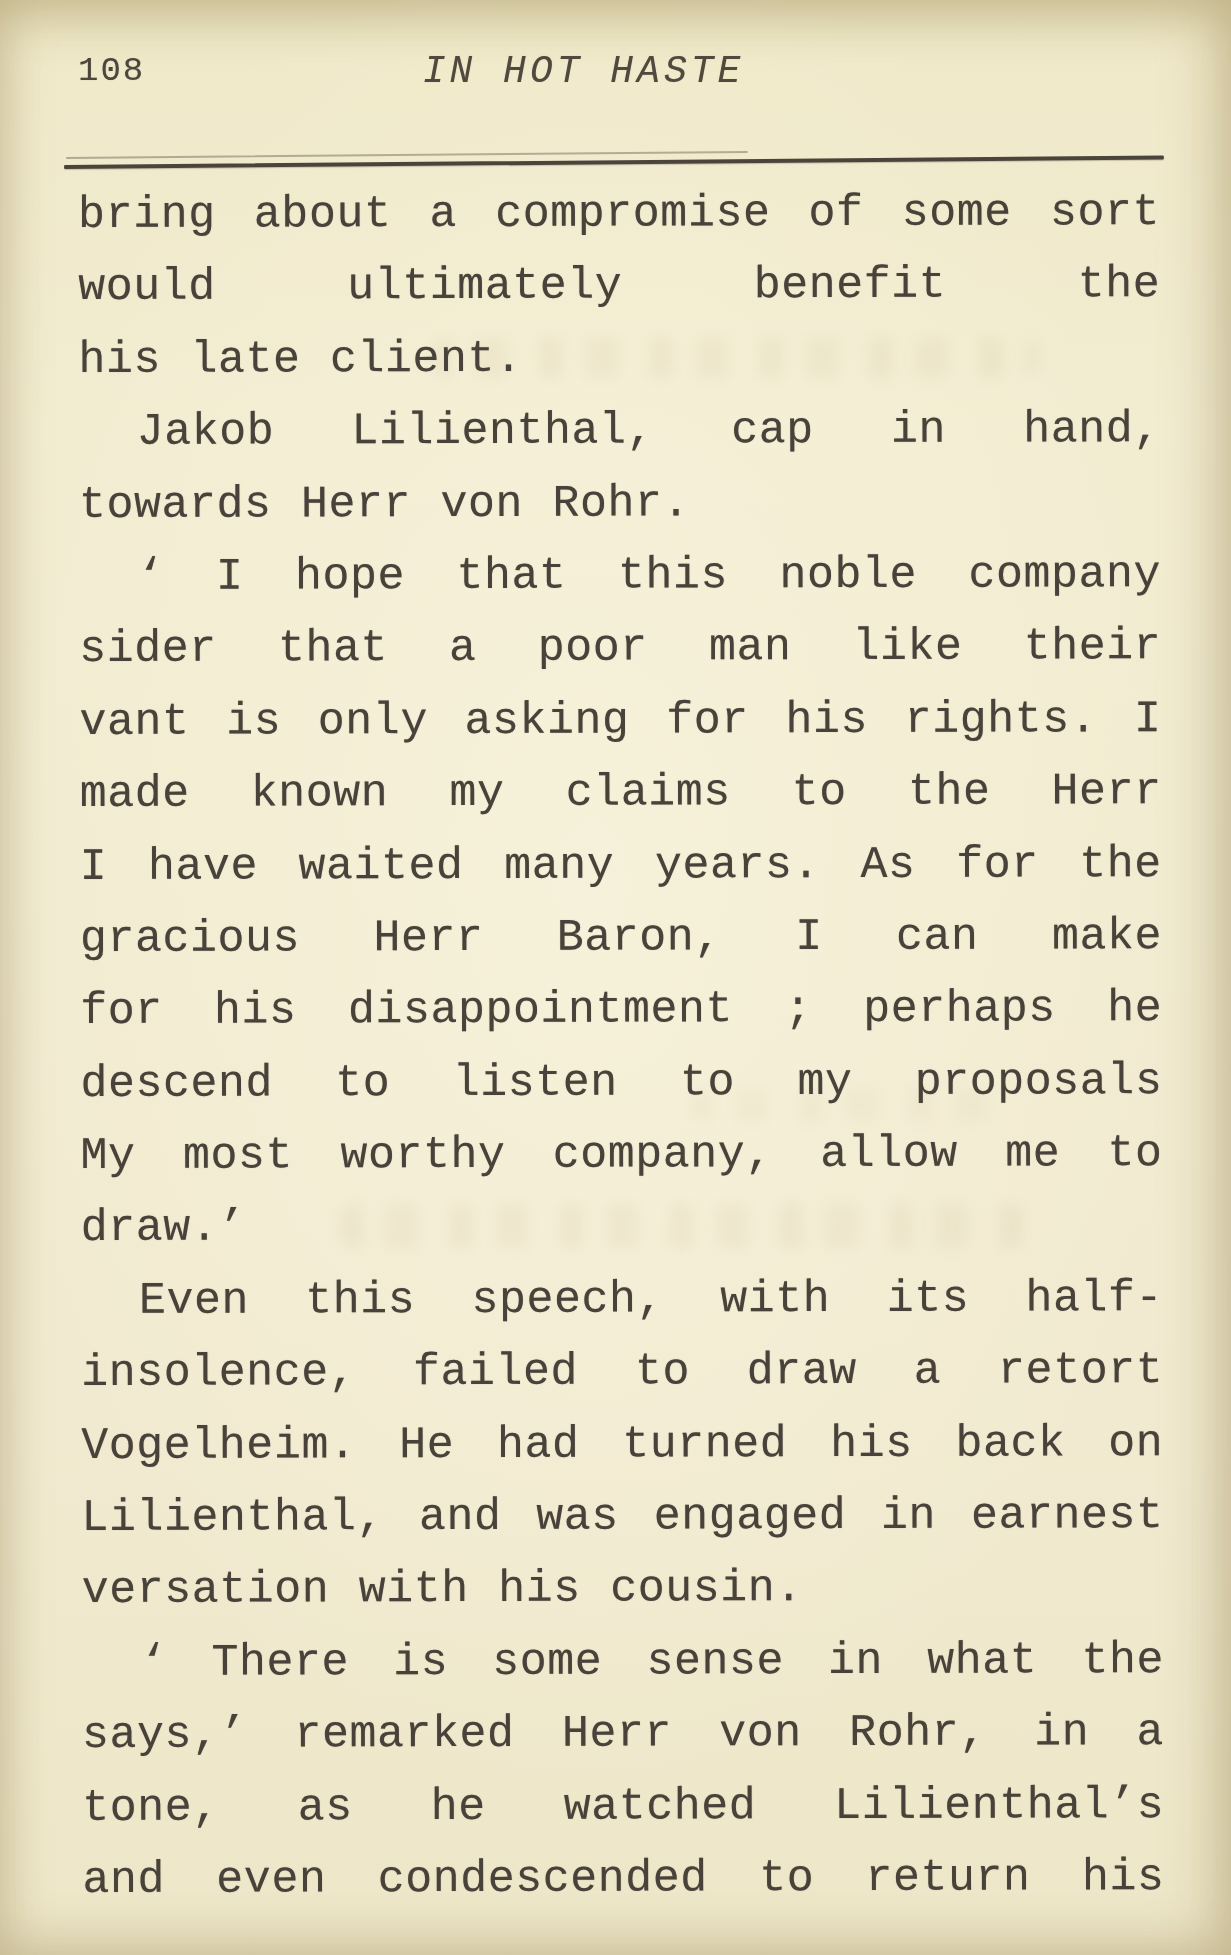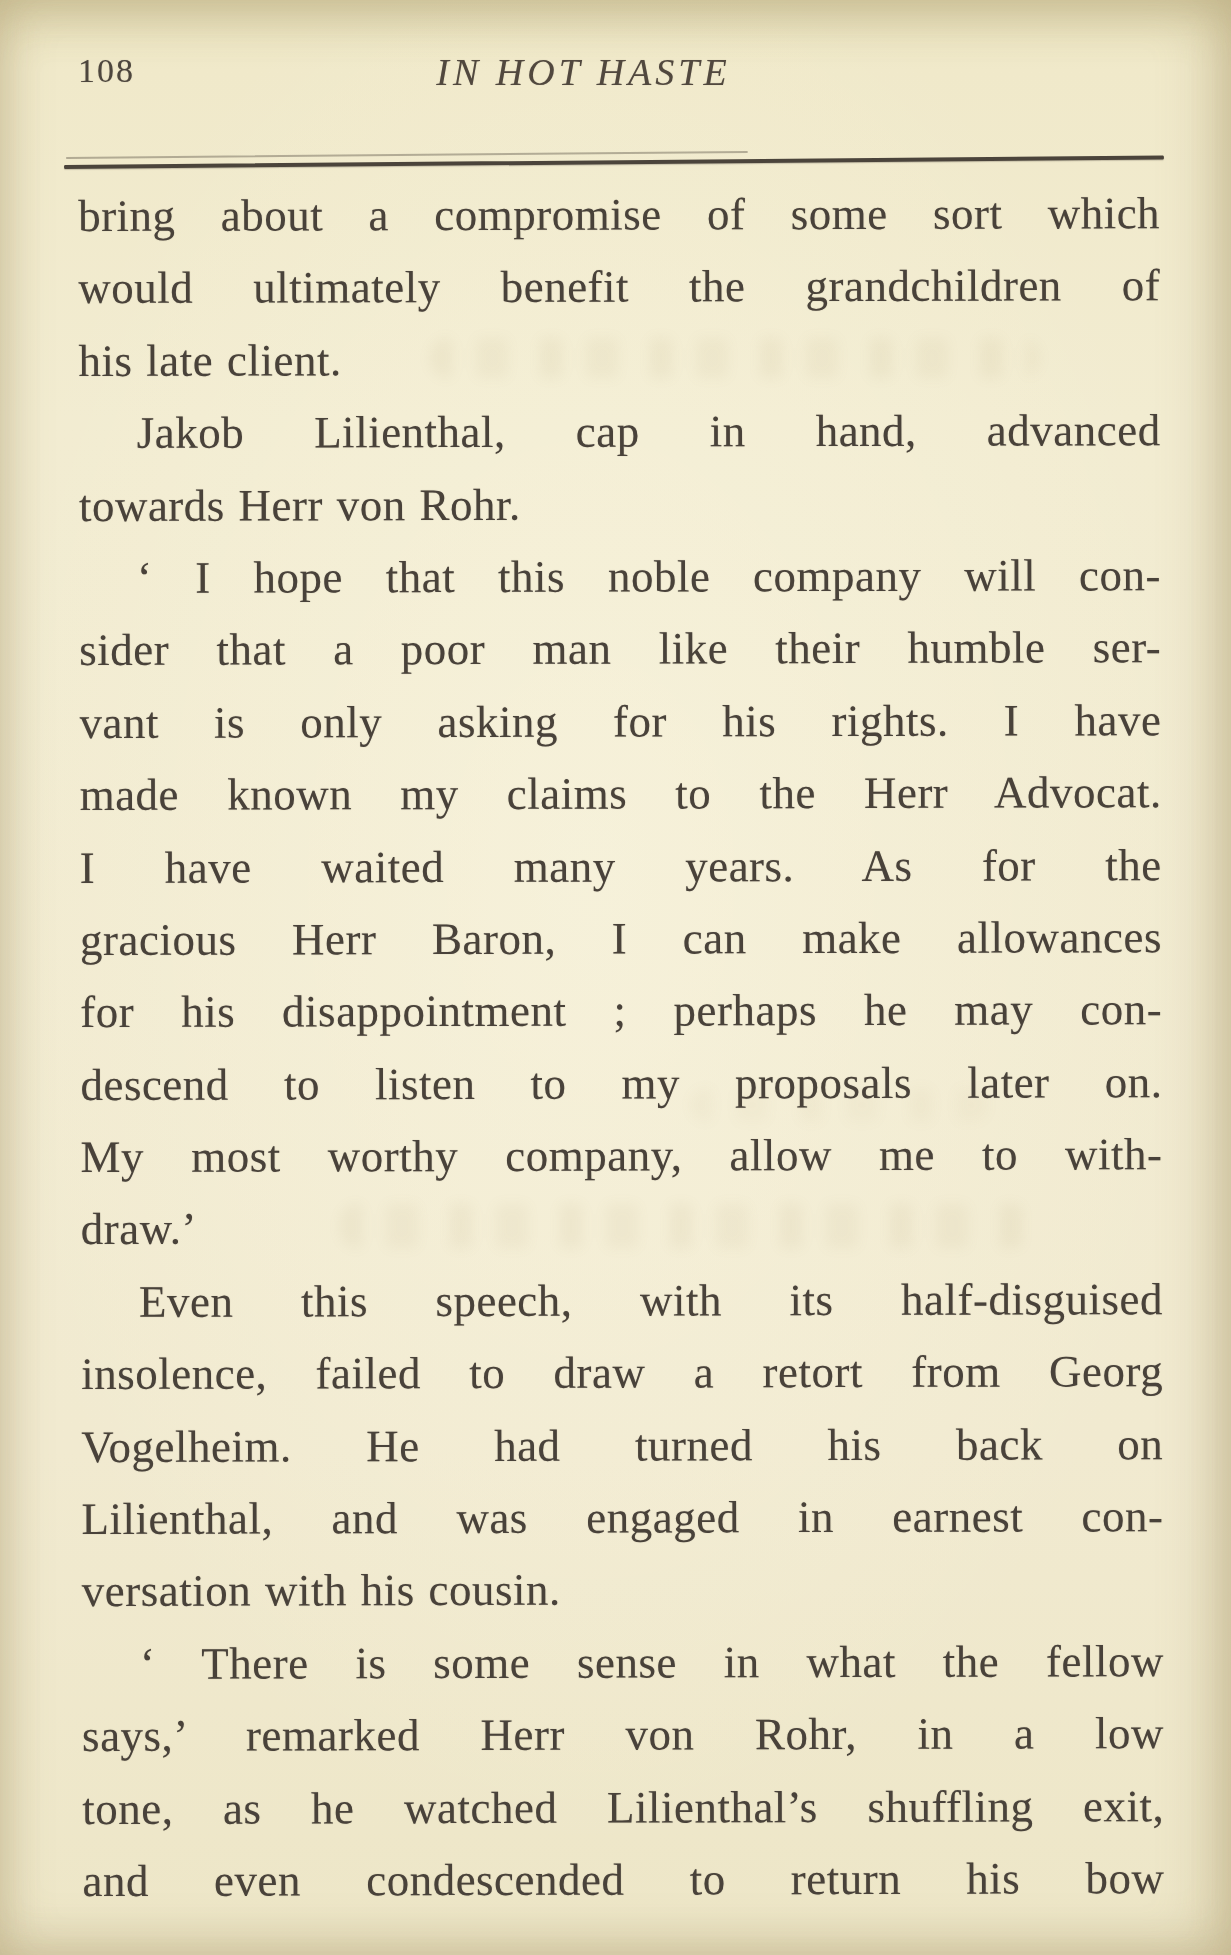--- a/index.html
+++ b/index.html
@@ -14,21 +14,21 @@
     width: 1231px;
     height: 1955px;
     background:
       radial-gradient(ellipse 900px 1400px at 48% 45%, rgba(255,252,235,.35), rgba(255,252,235,0) 70%),
       linear-gradient(180deg, #eae3bf 0px, #f0e9ca 70px, #f2ecd1 420px, #f1ead0 1450px, #ede6c7 1955px);
     box-shadow:
       inset 0 22px 42px rgba(150,130,80,.20),
       inset -28px 0 50px rgba(150,130,80,.20),
       inset 20px 0 42px rgba(150,130,80,.10),
       inset 0 -22px 44px rgba(150,130,80,.14);
-    font-family: Liberation Serif, serif;
+    font-family: Liberation Mono, monospace;
     color: #49423a;
   }
   .page-number {
     position: absolute;
     top: 52px;
     left: 78px;
     font-size: 34px;
     letter-spacing: 2px;
     color: #4d463d;
     text-shadow: 0 0 1px rgba(73,66,58,.35);

